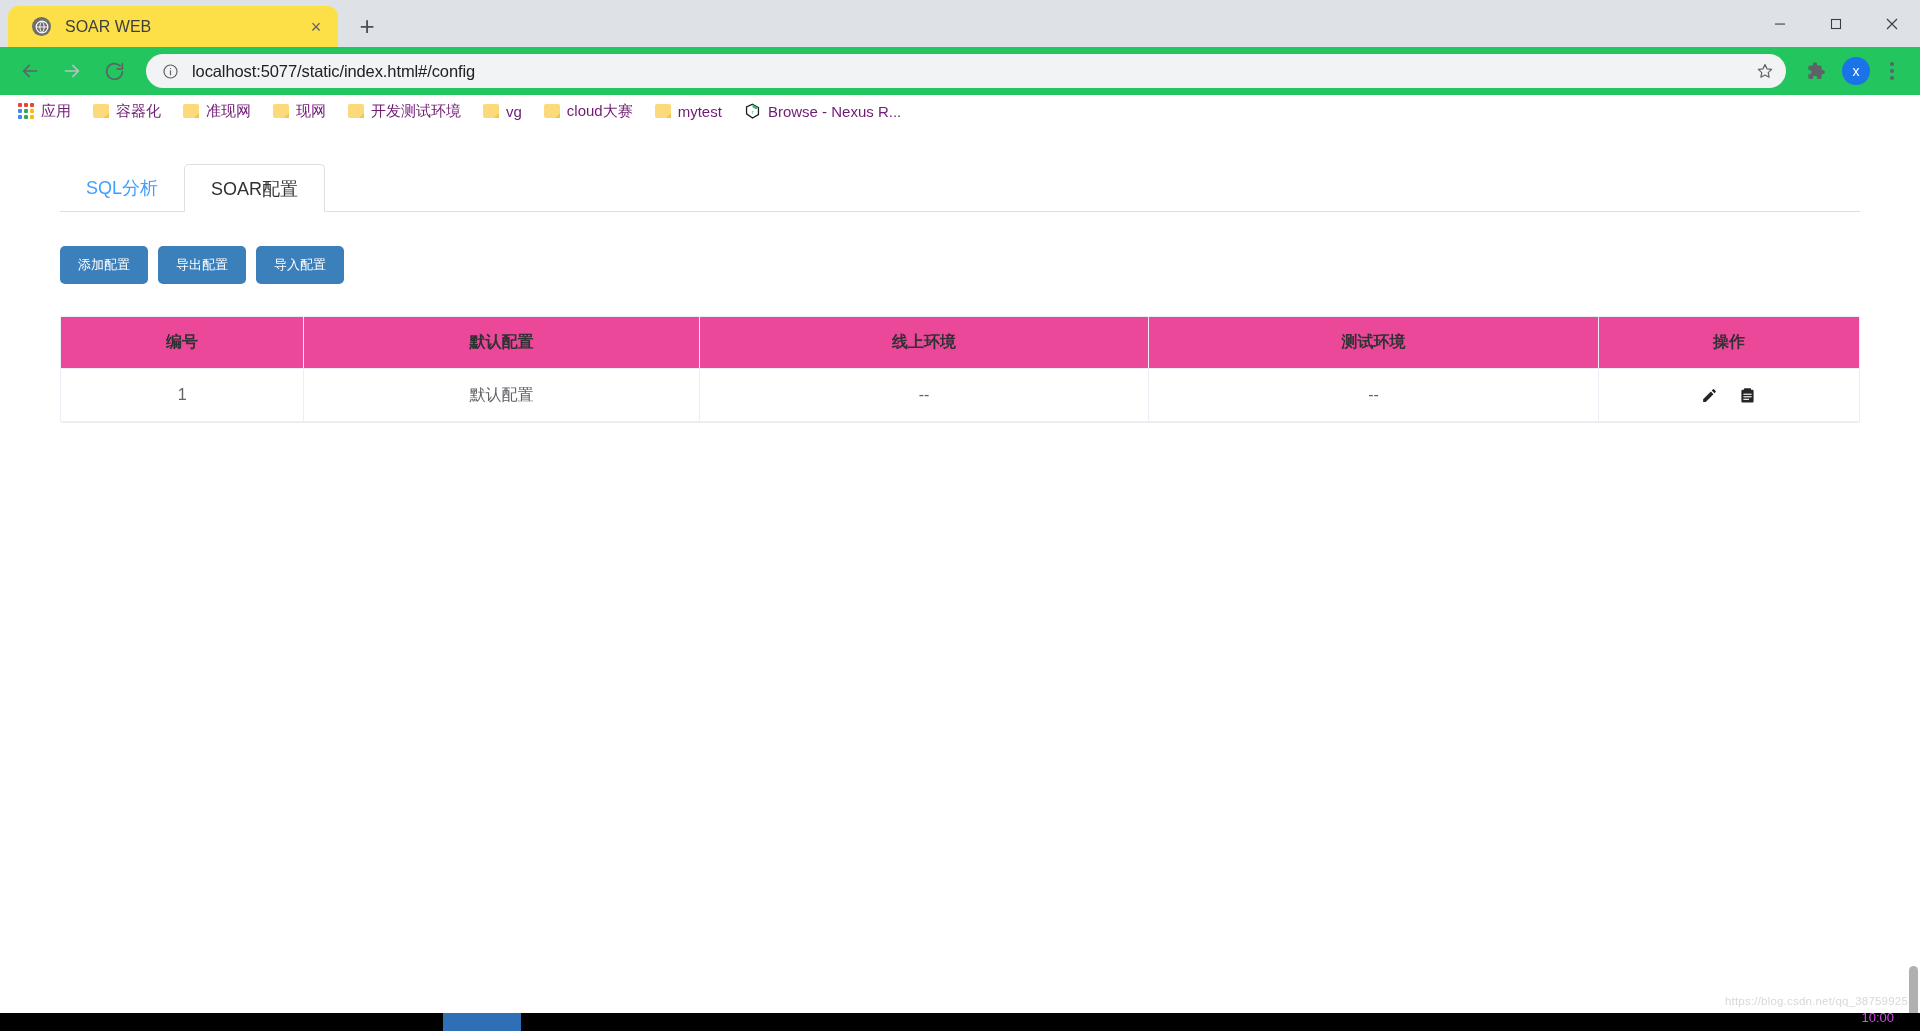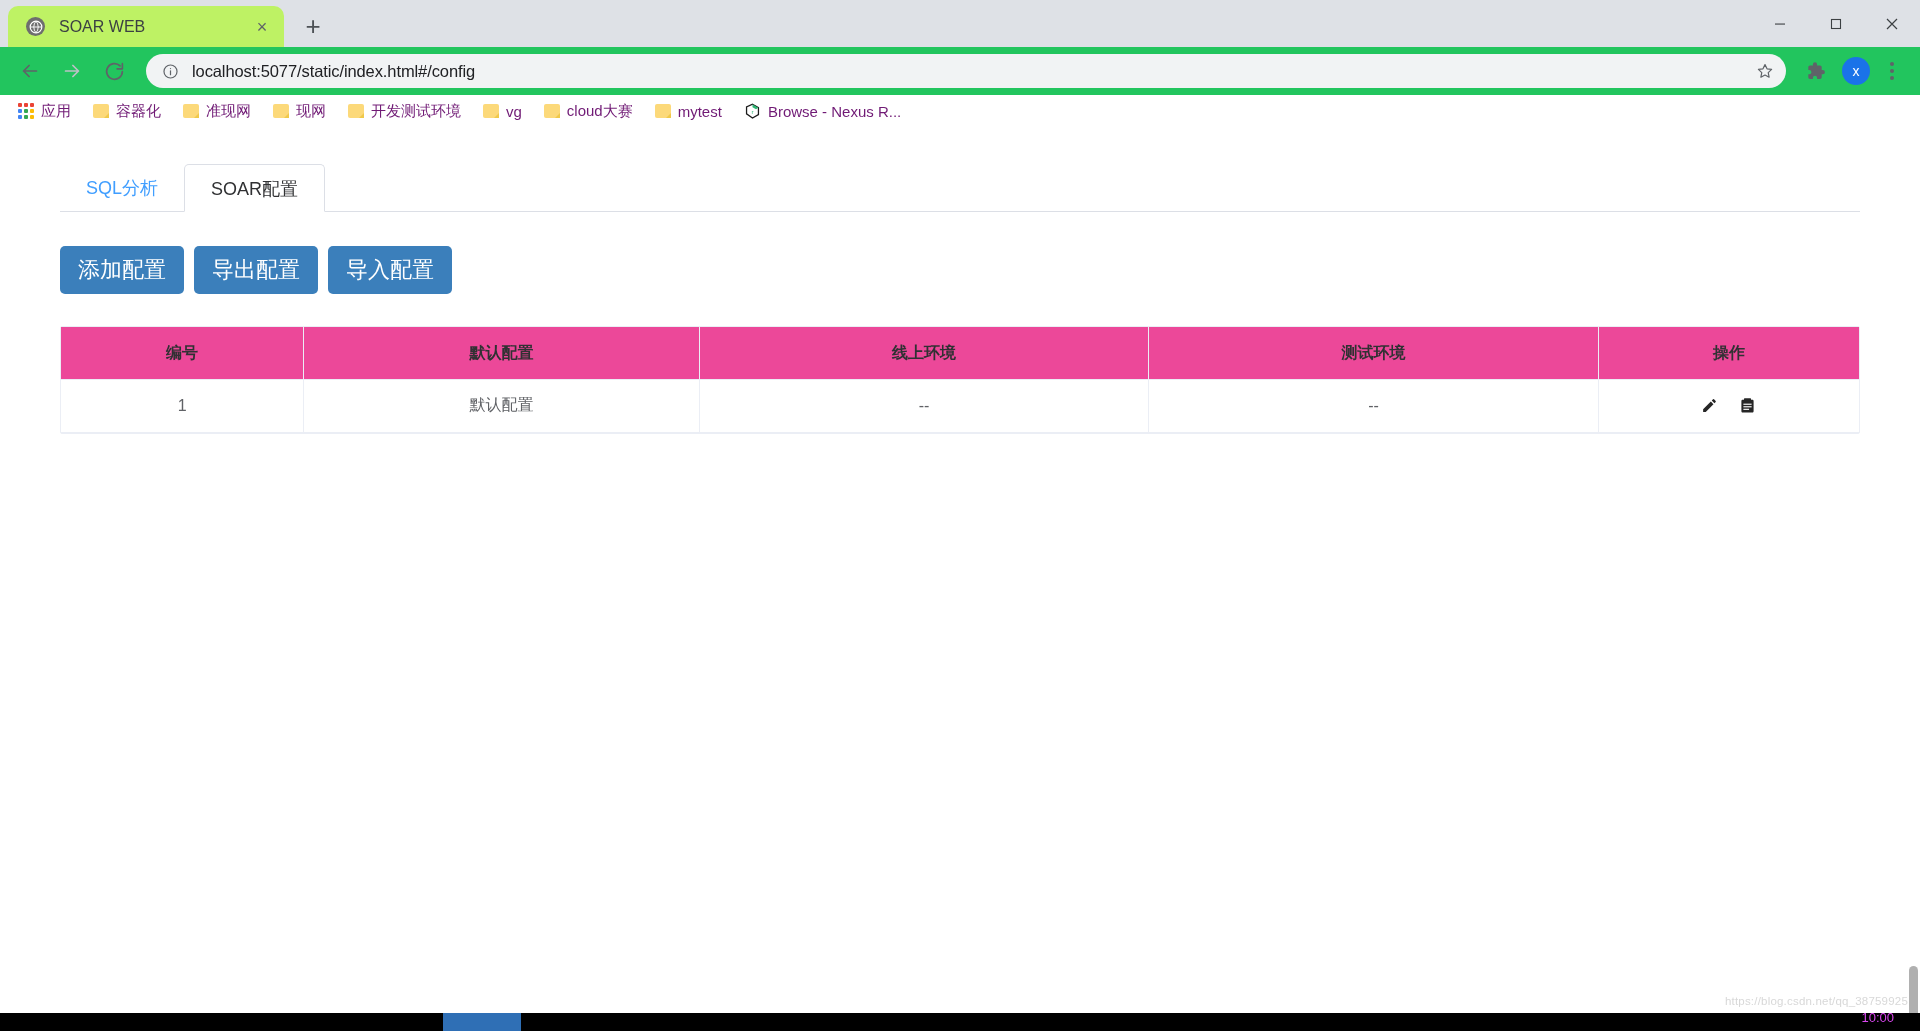--- a/index.html
+++ b/index.html
@@ -16,25 +16,25 @@
   .tabstrip {
     height: 47px;
     background: #dee1e6;
     display: flex;
     align-items: flex-end;
     padding-left: 8px;
     position: relative;
     flex: 0 0 47px;
   }
   .tab {
-    width: 276px; height: 41px;
-    background: #bef264;
+    width: 330px; height: 41px;
+    background: #fde047;
     border-radius: 10px 10px 0 0;
     display: flex; align-items: center;
-    padding: 0 10px 0 18px;
+    padding: 0 10px 0 24px;
     position: relative;
   }
   .tab-favicon {
     width: 19px; height: 19px; border-radius: 50%;
     background: #6e6e6e; flex: 0 0 19px; margin-right: 14px;
     display:flex;align-items:center;justify-content:center;
   }
   .tab-favicon svg { display:block; }
   .tab-title {
     flex: 1; font-size: 16px; color: #3c4043;
@@ -153,21 +153,21 @@
     border-bottom-color: #fff;
     border-radius: 5px 5px 0 0;
   }
 
   .btn-row { display: flex; gap: 10px; margin-top: 34px; }
   .btn {
     background: #3b7fbb;
     color: #fff;
     border: none;
     border-radius: 5px;
-    font-size: 22px;
+    font-size: 13px;
     padding: 11px 18px;
     cursor: pointer;
     font-family: inherit;
     line-height: 1.2;
   }
 
   .table-wrap { margin-top: 32px; border: 1px solid #ebeef5; border-radius: 2px; }
   table.data { width: 100%; border-collapse: collapse; table-layout: fixed; }
   table.data th {
     background: #ec4899;

